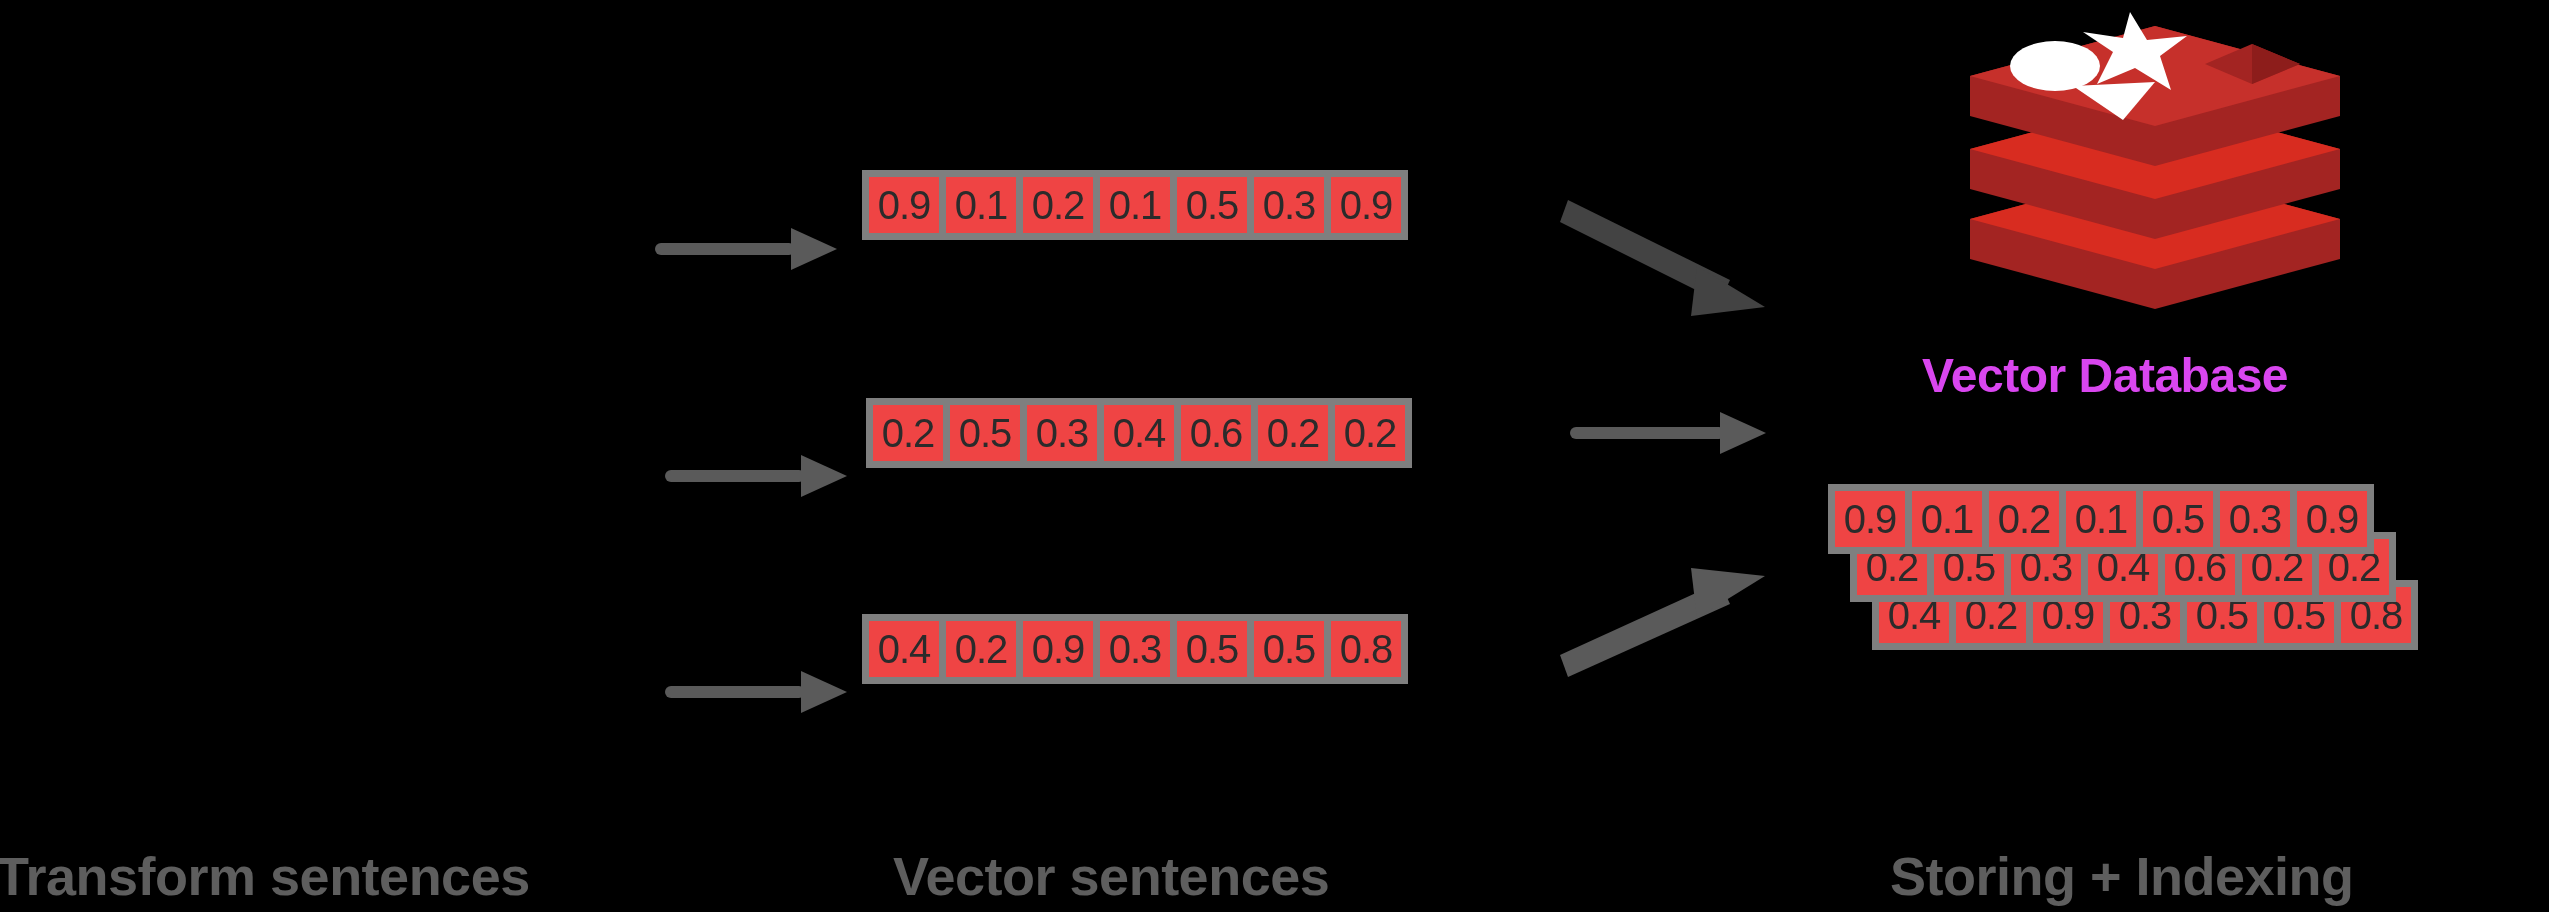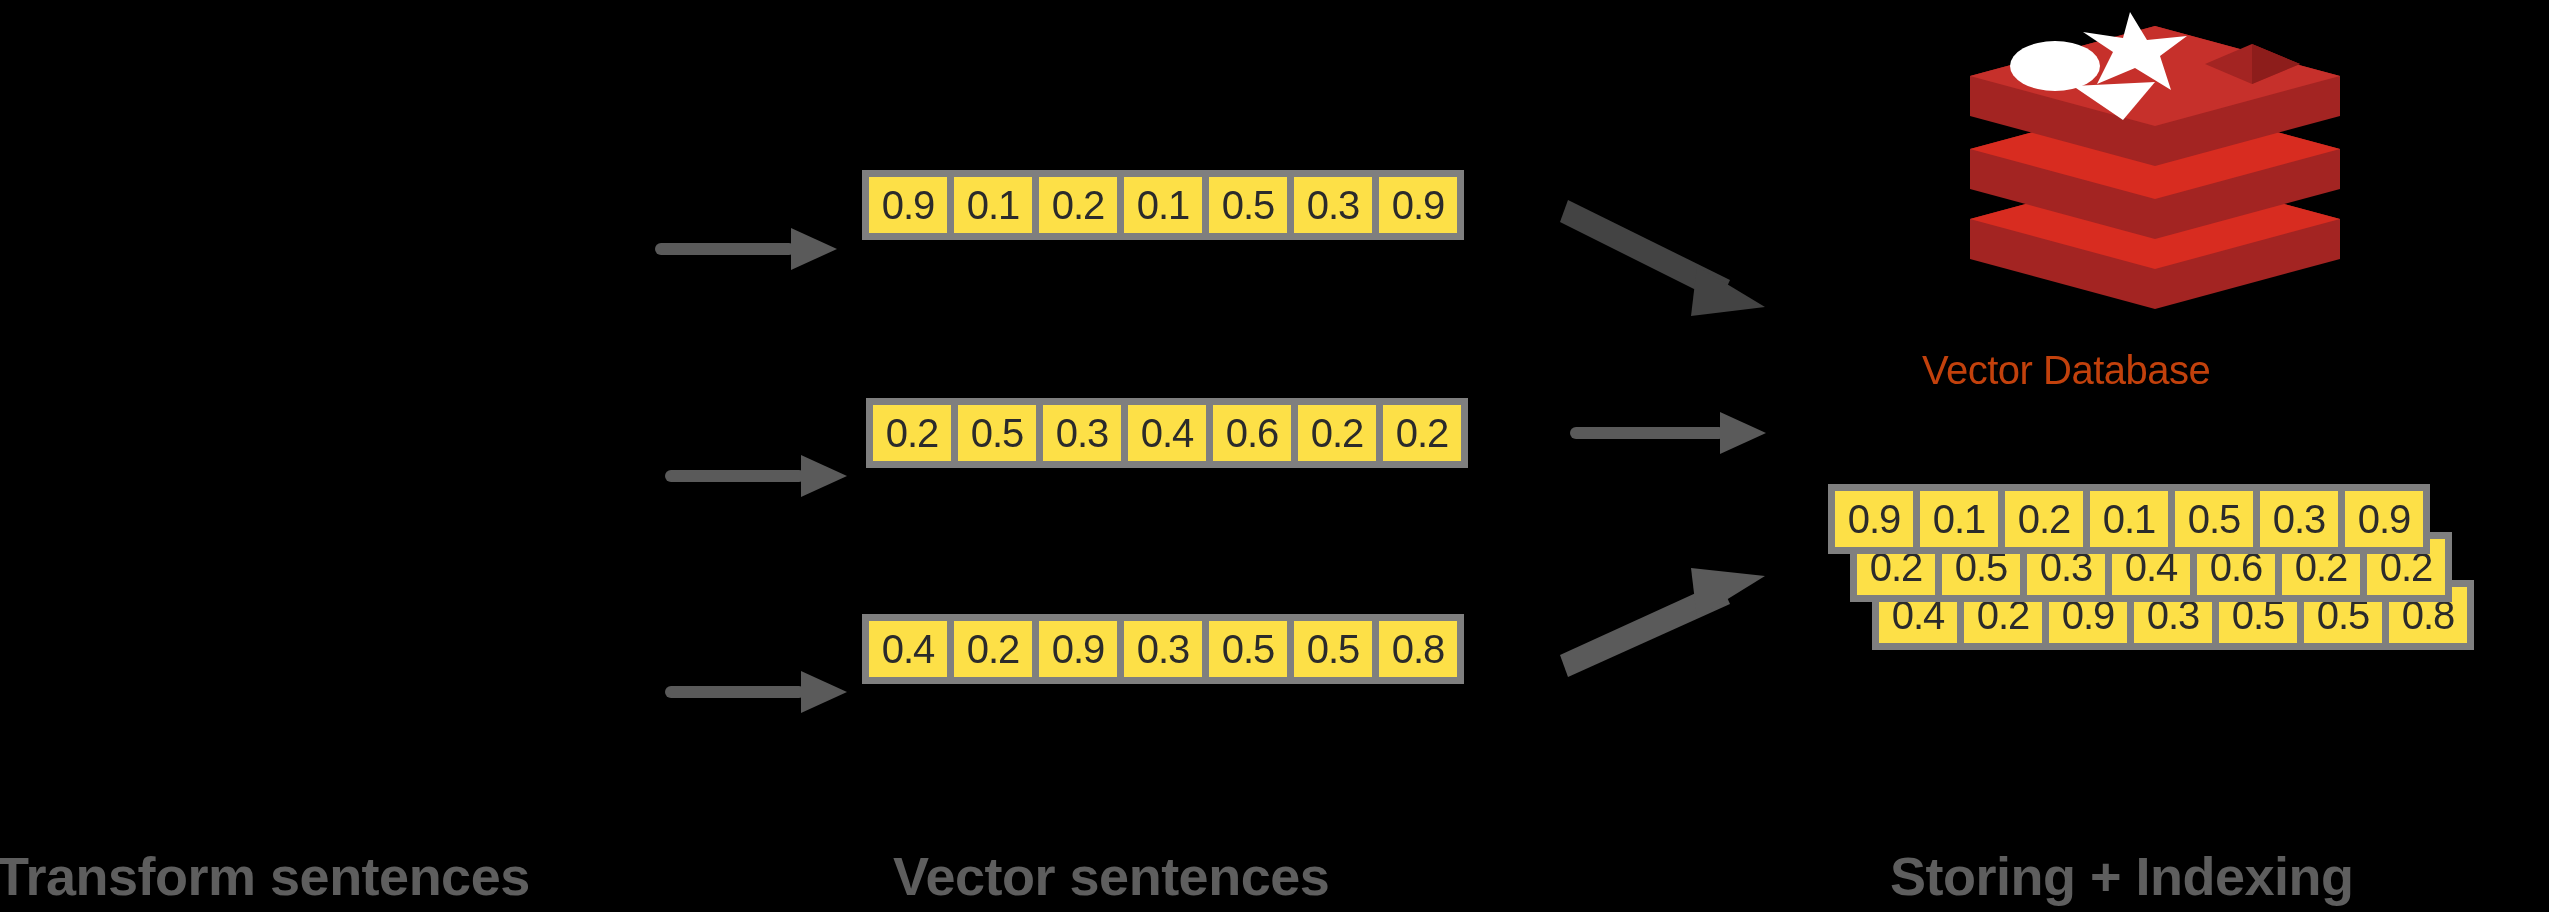--- a/index.html
+++ b/index.html
@@ -24,26 +24,26 @@
   
   .vector-strip {
     position: absolute;
     display: flex;
     background: #7f7f7f;
     padding: 7px;
     box-sizing: border-box;
     gap: 7px;
   }
   .vector-cell {
-    background: #fde047;
+    background: #ef4444;
     color: #2b2b2b;
     font-size: 40px;
     line-height: 1;
     font-weight: 400;
-    width: 78px;
+    width: 70px;
     height: 56px;
     display: flex;
     align-items: center;
     justify-content: center;
     letter-spacing: -1px;
     font-family: "Liberation Sans", sans-serif;
   }
 
   
   .strip-a { left: 862px; top: 170px; }
@@ -86,23 +86,23 @@
     position: absolute;
     color: #5e5e5e;
     font-size: 54px;
     font-weight: 700;
     letter-spacing: -0.5px;
     white-space: nowrap;
     font-family: "Liberation Sans", sans-serif;
   }
   .db-label {
     position: absolute;
-    color: #c2410c;
-    font-size: 40px;
-    font-weight: 400;
+    color: #d946ef;
+    font-size: 48px;
+    font-weight: 700;
     letter-spacing: -0.5px;
     white-space: nowrap;
     font-family: "Liberation Sans", sans-serif;
   }
 
   
   .redis-logo {
     position: absolute;
     left: 1955px;
     top: -6px;

